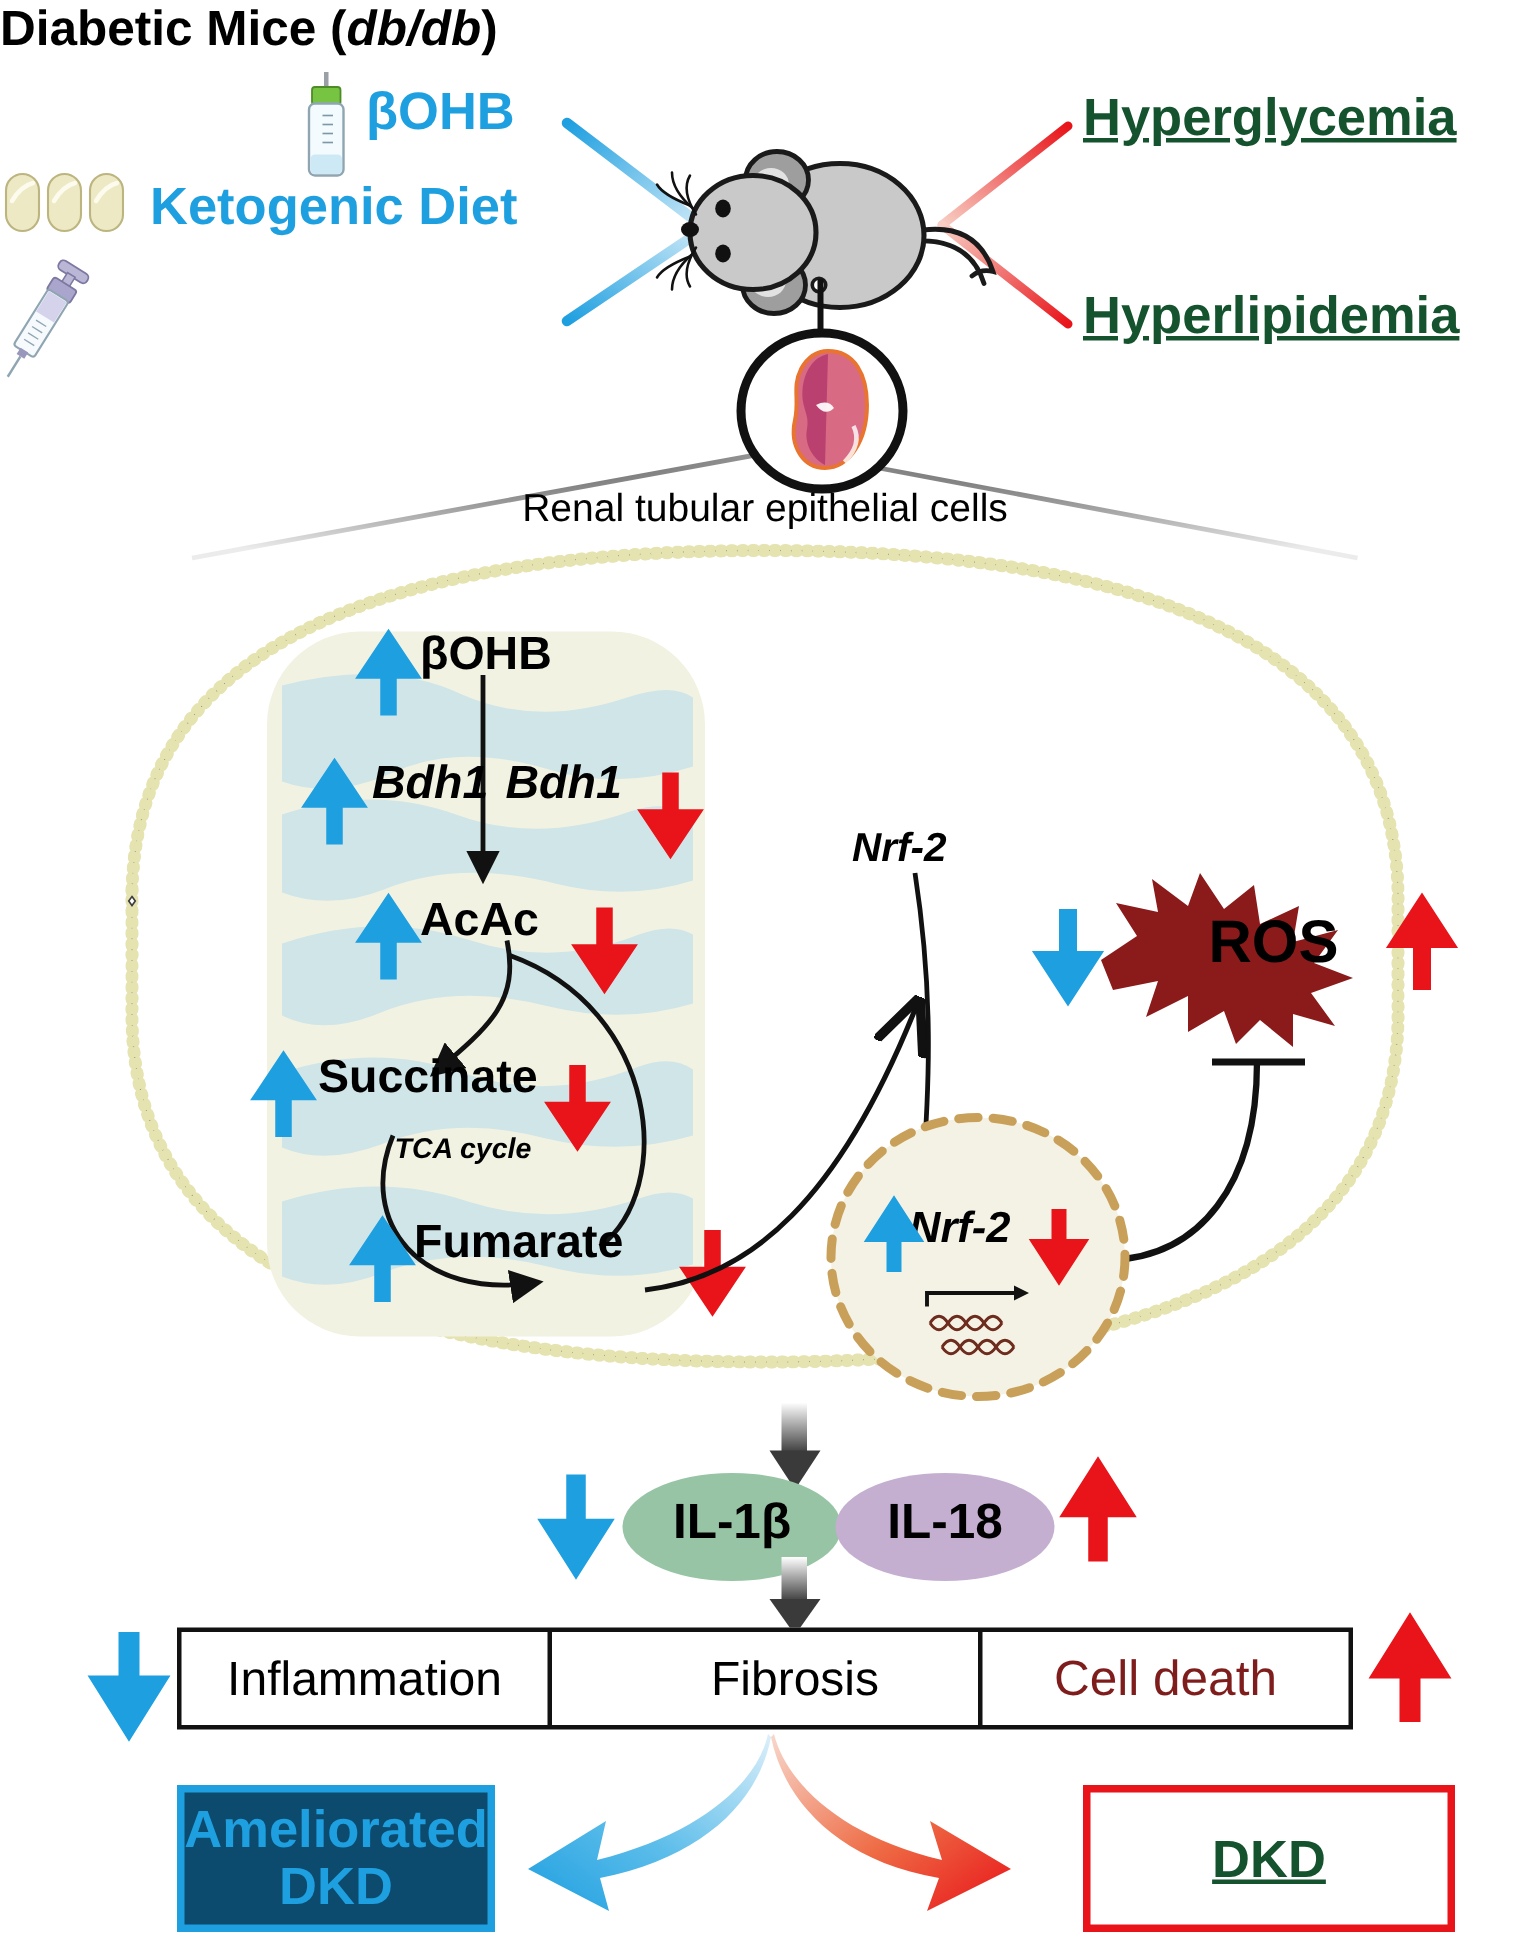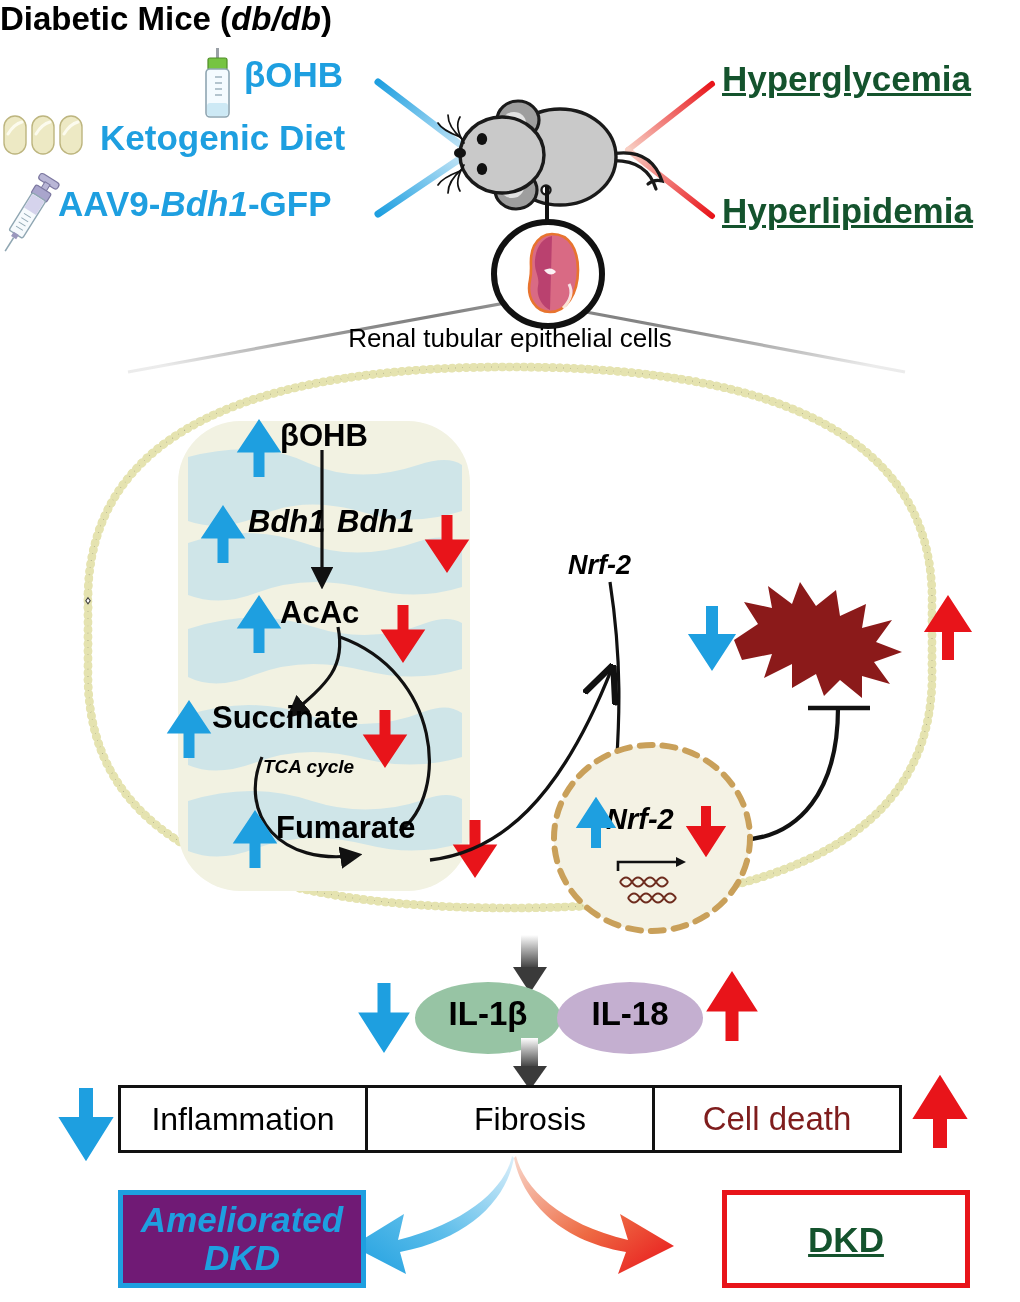--- a/index.html
+++ b/index.html
@@ -116,23 +116,20 @@
 </svg>
 
 <div class="abs t b nosel blue" style="left:244px;top:57px;font-size:35px;">
   <span>βOHB</span>
 </div>
 
 <div class="abs t b nosel blue" style="left:100px;top:120px;font-size:35px;">
   <span>Ketogenic Diet</span>
 </div>
 
-<div class="abs t b nosel blue" style="left:58px;top:186px;font-size:35px;">
-  <span>AAV9-</span><span class="i">Bdh1</span><span>-GFP</span>
-</div>
 
 <div class="abs t b nosel red" style="left:722px;top:61px;font-size:35px;">
   <span>Hyperglycemia</span>
 </div>
 <div class="abs t b nosel red" style="left:722px;top:193px;font-size:35px;">
   <span>Hyperlipidemia</span>
 </div>
 
 <svg class="abs" width="240" height="140" style="left:440px;top:95px;">
 
@@ -664,20 +661,23 @@
     <path d="M80 142 q6 -9 12 0 q6 9 12 0 q6 -9 12 0 q6 9 12 0"></path>
     <path d="M80 142 q6 9 12 0 q6 -9 12 0 q6 9 12 0 q6 -9 12 0"></path>
     <path d="M88 158 q6 -9 12 0 q6 9 12 0 q6 -9 12 0 q6 9 12 0"></path>
     <path d="M88 158 q6 9 12 0 q6 -9 12 0 q6 9 12 0 q6 -9 12 0"></path>
   </g>
 </svg>
 
 <svg class="abs" width="250" height="120" style="left:724px;top:580px;">
   <polygon points="10,60 34,44 20,22 48,28 44,6 68,24 76,2 92,26 112,10 116,36 142,24 138,48 168,40 152,62 178,72 150,82 166,104 138,96 138,118 116,100 100,116 92,94 68,108 68,84 40,98 48,74 18,80" fill="#8B1A1A"></polygon>
 </svg>
+<div class="abs t b nosel blk" style="left:724px;top:608px;width:250px;text-align:center;font-size:40px;">
+  <span>ROS</span>
+</div>
 
 <svg class="abs" width="280" height="110" style="left:690px;top:592px;">
   <g>
         <path d="M22 14 L22 58 M22 68 L9 48 L35 48 Z" stroke="#1E9FE0" stroke-width="12" fill="#1E9FE0"></path>
       </g>
   <g>
         <path d="M258 68 L258 24 M258 14 L245 34 L271 34 Z" stroke="#E8141A" stroke-width="12" fill="#E8141A"></path>
       </g>
 </svg>
 
@@ -732,22 +732,22 @@
       </g>
 </svg>
 
 <svg class="abs" width="1020" height="160" style="left:0;top:1152px;">
 
   <path d="M 512,4 C 506,34 470,70 398,88 L 404,62 L 352,94 L 406,122 L 400,100 C 470,86 506,48 514,6 Z" fill="url(#gBlueFan)"></path>
 
   <path d="M 516,4 C 524,36 560,72 628,88 L 620,62 L 674,94 L 618,122 L 626,100 C 556,88 522,46 514,6 Z" fill="url(#gRedFan)"></path>
 </svg>
 
-<div class="abs" style="left:118px;top:1190px;width:248px;height:98px;border:5px solid #1E9FE0;box-sizing:border-box;background:#701a75;
-            display:flex;flex-direction:column;align-items:center;justify-content:center;font-style:italic;">
+<div class="abs" style="left:118px;top:1190px;width:212px;height:98px;border:5px solid #1E9FE0;box-sizing:border-box;background:#0c4a6e;
+            display:flex;flex-direction:column;align-items:center;justify-content:center;">
   <div class="t b blue" style="font-size:35px;line-height:1.08;">Ameliorated</div>
   <div class="t b blue" style="font-size:35px;line-height:1.08;">DKD</div>
 </div>
 
 <div class="abs" style="left:722px;top:1190px;width:248px;height:98px;border:5px solid #E8141A;box-sizing:border-box;background:#fff;
             display:flex;align-items:center;justify-content:center;">
   <div class="t b red" style="font-size:35px;">DKD</div>
 </div>
 
 </div>

